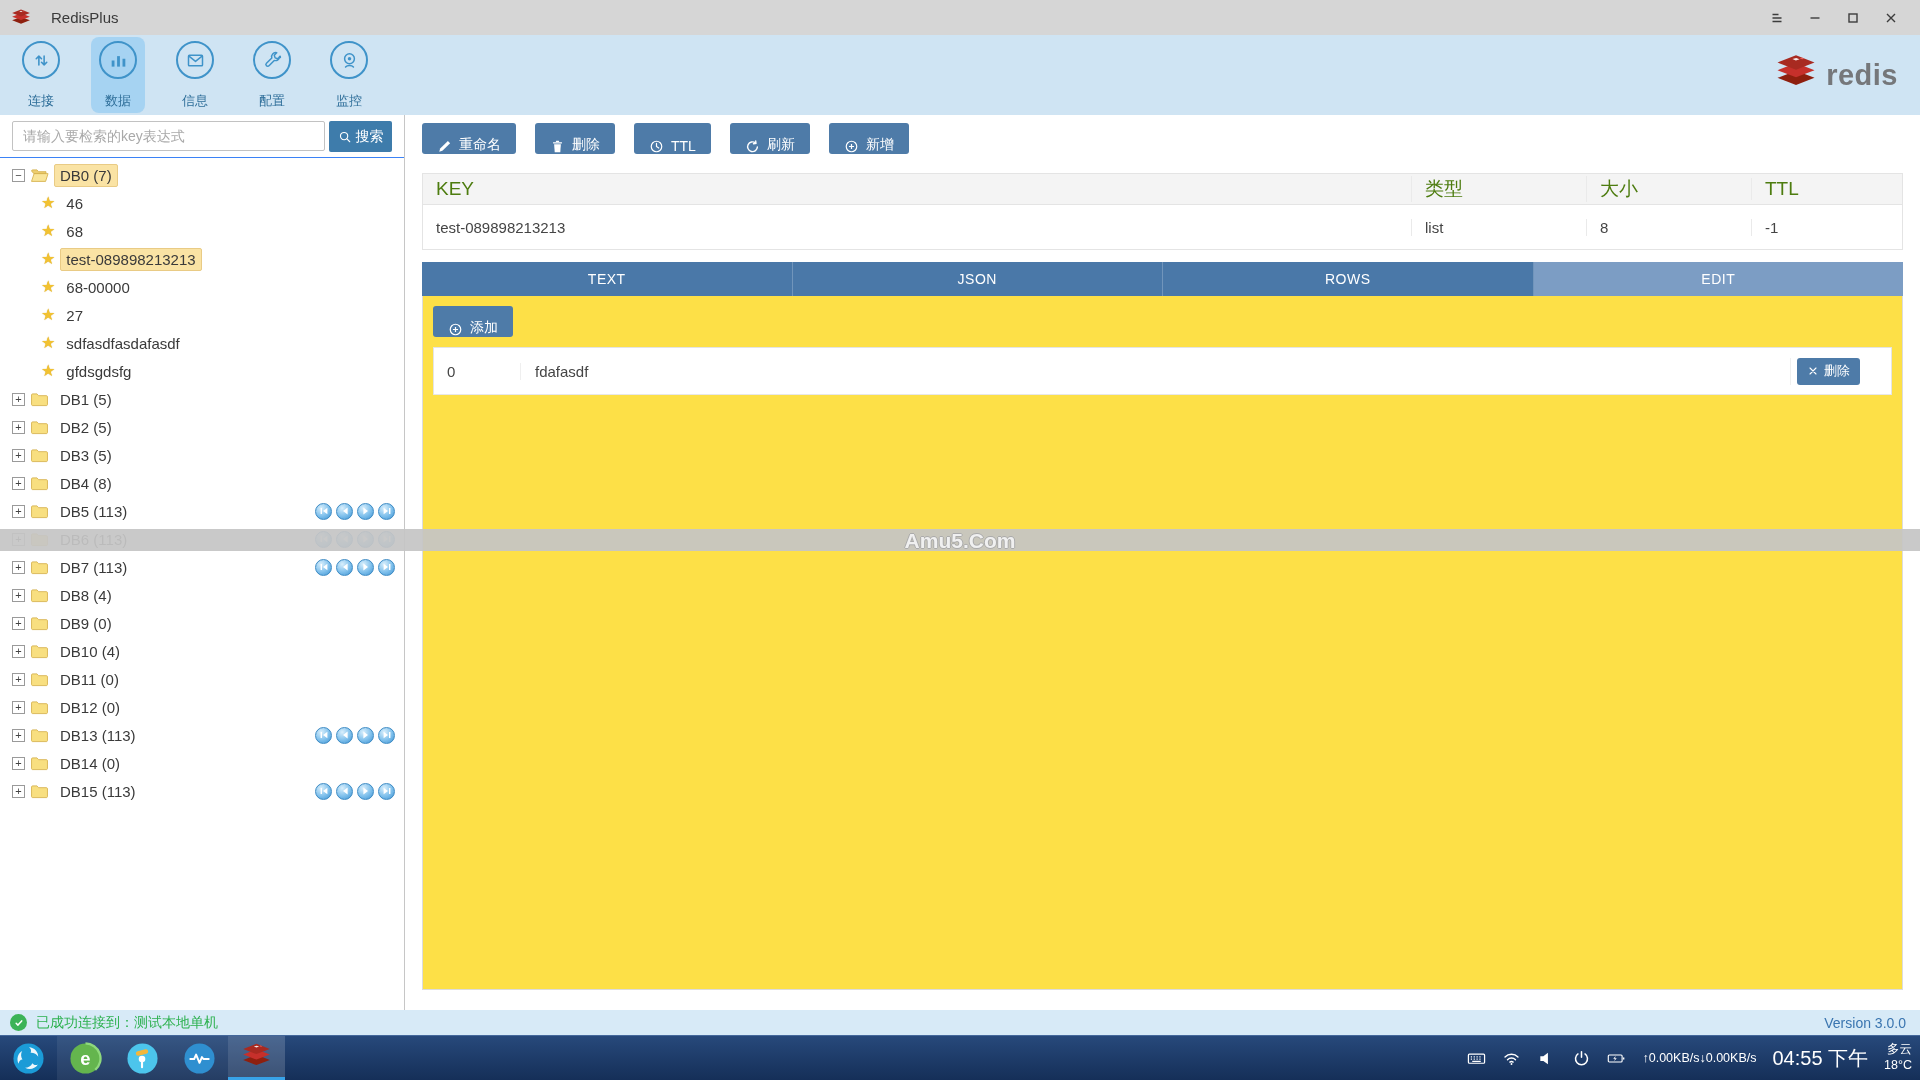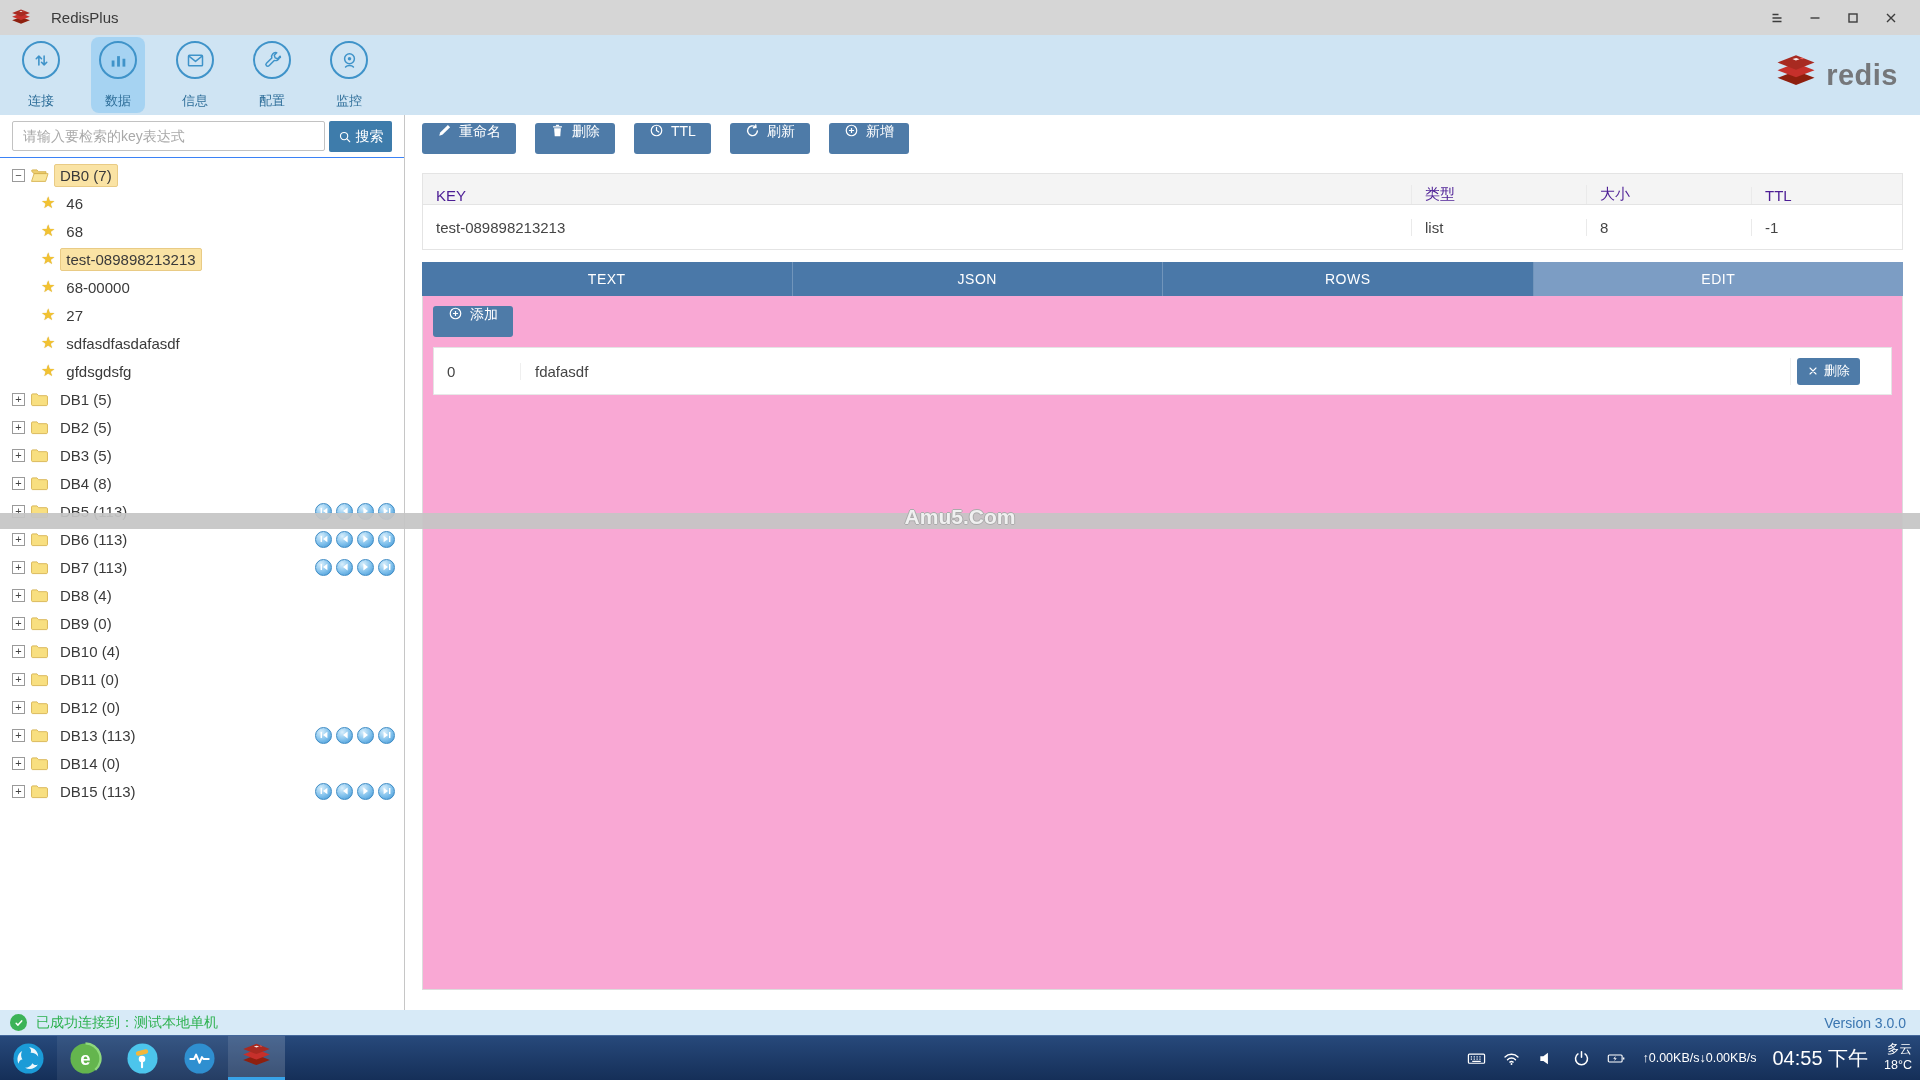--- a/index.html
+++ b/index.html
@@ -43,48 +43,48 @@
   .star{color:#f2c231;font-size:16px;line-height:16px;text-shadow:0 0 1px #c79f35;}
   .tlabel{padding:2px 5px;border-radius:2px;border:1px solid transparent;white-space:nowrap;}
   .tlabel.hl{background:#fae3a4;border-color:#e9cb85;}
   .pager{margin-left:auto;margin-right:9px;display:flex;gap:4px;}
   .pgbtn{width:17px;height:17px;border-radius:50%;background:radial-gradient(circle at 35% 28%,#d9effc,#7fc0ec 55%,#3f93d2);border:1px solid #3d8bc4;display:flex;align-items:center;justify-content:center;box-sizing:border-box;}
   .pgbtn svg{width:10px;height:10px;}
 
   
   .main{flex:1;display:flex;flex-direction:column;padding:8px 17px 0;overflow:hidden;background:#fff;}
   .actions{display:flex;gap:19px;margin-bottom:19px;}
-  .btn{height:31px;background:#4e7ba8;color:#fff;border:none;border-radius:3px;padding:0 15px;font-size:14px;display:flex;align-items:flex-start;gap:7px;font-family:inherit;}
+  .btn{height:31px;background:#4e7ba8;color:#fff;border:none;border-radius:3px;padding:0 15px;font-size:14px;display:flex;align-items:flex-end;gap:7px;font-family:inherit;}
   .btn svg{width:15px;height:15px;}
 
   .key-table{border:1px solid #e4e4e4;margin-bottom:12px;}
-  .kt-head{display:flex;background:#f4f4f4;height:30px;align-items:flex-end;font-size:15px;color:#4c1d95;border-bottom:1px solid #e4e4e4;}
+  .kt-head{display:flex;background:#f4f4f4;height:30px;align-items:center;font-size:19px;color:#4d7c0f;border-bottom:1px solid #e4e4e4;}
   .kt-row{display:flex;height:44px;align-items:center;font-size:15px;color:#454545;background:#fff;}
   .c-key{flex:1;padding:0 13px;}
   .c-type{width:148px;padding:0 13px;border-left:1px solid #eaeaea;}
   .c-size{width:138px;padding:0 13px;border-left:1px solid #eaeaea;}
   .c-ttl{width:124px;padding:0 13px;border-left:1px solid #eaeaea;}
 
   .tabs{display:flex;height:34px;border-radius:7px;}
   .tab{flex:1;background:#4a78a8;color:#fff;font-size:14px;display:flex;align-items:center;justify-content:center;border-right:1px solid rgba(255,255,255,.22);letter-spacing:.5px;}
   .tab:last-child{border-right:none;}
   .tab.active{background:#7c9dc4;}
 
-  .panel{flex:1;margin-bottom:20px;border:1px solid #dcdcdc;border-top:none;padding:10px;background:#f9a8d4;overflow:hidden;}
+  .panel{flex:1;margin-bottom:20px;border:1px solid #dcdcdc;border-top:none;padding:10px;background:#fde047;overflow:hidden;}
   .val-table{margin-top:10px;border:1px solid #e4e4e4;border-bottom:none;background:#fff;}
   .vt-head{display:flex;height:33px;background:#f3f3f3;border-bottom:1px solid #e4e4e4;font-size:15px;color:#555;align-items:center;}
   .vt-row{display:flex;height:46px;border-bottom:1px solid #e8e8e8;align-items:center;font-size:15px;color:#454545;background:#fff;}
   .c-pos{width:60px;padding:0 13px;}
   .c-val{flex:1;padding:0 14px;border-left:1px solid #efefef;}
   .c-op{width:88px;padding:0 6px;border-left:1px solid #efefef;display:flex;align-items:center;}
   .del-btn{height:27px;background:#4e7ba8;color:#fff;border:none;border-radius:3px;font-size:13px;display:flex;align-items:center;gap:5px;padding:0 10px;font-family:inherit;}
   .del-btn svg{width:12px;height:12px;}
 
   
-  .watermark{position:absolute;left:0;right:0;top:513px;height:16px;background:rgba(197,197,197,.93);display:flex;align-items:flex-end;justify-content:center;z-index:6;}
+  .watermark{position:absolute;left:0;right:0;top:529px;height:22px;background:rgba(197,197,197,.93);display:flex;align-items:flex-start;justify-content:center;z-index:6;}
   .watermark span{font-size:21px;font-weight:bold;color:#f0f0f0;text-shadow:-1px 0 #ababab,1px 0 #ababab,0 -1px #ababab,0 1px #ababab;}
 
   
   .statusbar{position:absolute;left:0;right:0;bottom:45px;height:25px;background:#d7eaf7;display:flex;align-items:center;padding:0 10px;box-sizing:border-box;z-index:7;}
   .st-check{width:17px;height:17px;border-radius:50%;background:#3bb357;display:flex;align-items:center;justify-content:center;margin-right:9px;}
   .st-check svg{width:12px;height:12px;}
   .st-msg{font-size:14px;color:#2db14f;}
   .st-version{margin-left:auto;font-size:14px;color:#3a75b0;padding-right:4px;}
 
   

